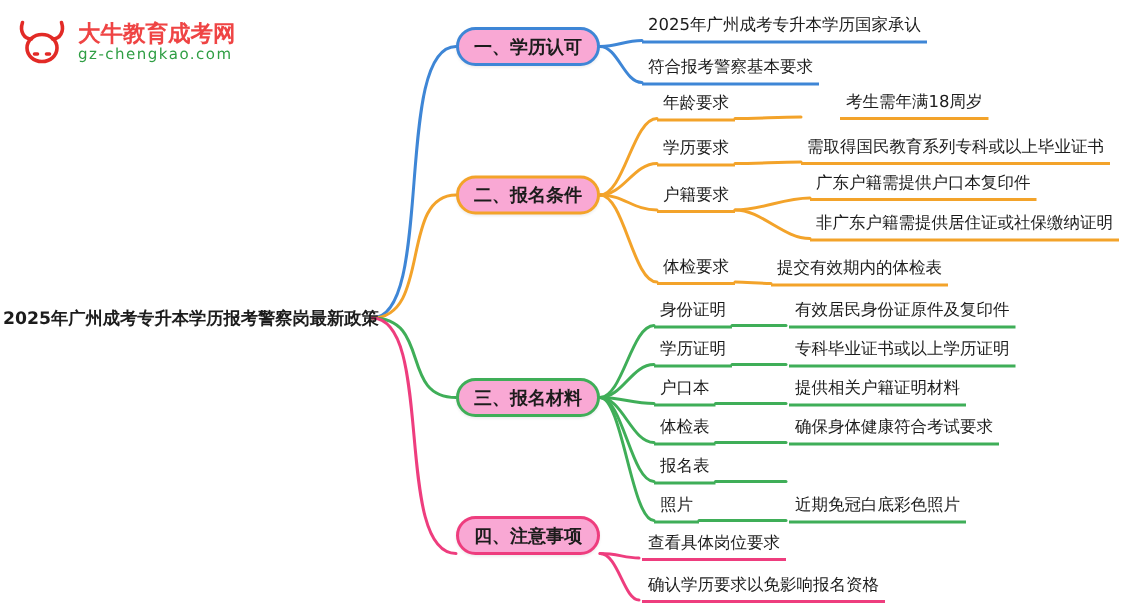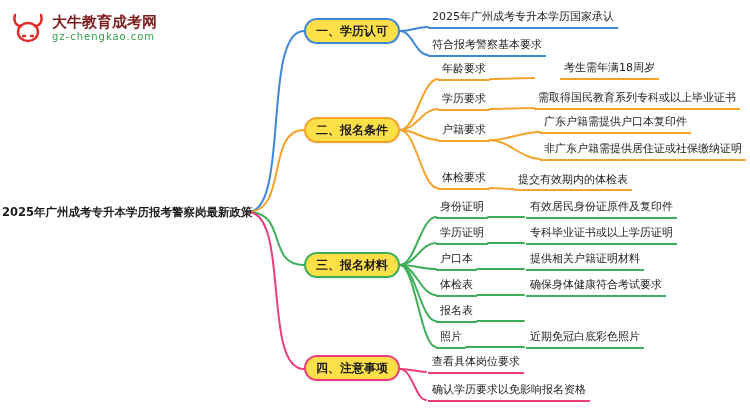--- a/index.html
+++ b/index.html
@@ -11,32 +11,32 @@
     overflow:hidden;
   }
   .stage { position:absolute; left:0; top:0; width:750px; height:410px; }
   svg.links { position:absolute; left:0; top:0; pointer-events:none; }
 
   .node { position:absolute; white-space:nowrap; color:#1c1c1c; }
   .root { font-size:11.5px; font-weight:bold; line-height:16px; letter-spacing:0; }
   .branch {
     font-size:12px; font-weight:bold; line-height:16px;
     padding:3px 10px; border:2px solid; border-radius:14px;
-    background:#fde047; box-shadow:0 1px 2px rgba(0,0,0,0.08);
+    background:#f9a8d4; box-shadow:0 1px 2px rgba(0,0,0,0.08);
   }
   .sub, .leaf { font-size:11px; line-height:16px; padding:0 4px 2px; border-bottom:2px solid; }
 
   .blue   { border-color:#3e86d6; }
   .orange { border-color:#f3a32a; }
   .green  { border-color:#3fae58; }
   .pink   { border-color:#ee3d7e; }
 
   .logo { position:absolute; left:10px; top:10px; display:flex; align-items:center; gap:6px; }
   .logo-bull { width:36px; height:36px; }
-  .logo-title { color:#7f1d1d; font-size:15px; font-weight:bold; line-height:18px; }
+  .logo-title { color:#ef4444; font-size:15px; font-weight:bold; line-height:18px; }
   .logo-sub { color:#2f9e44; font-size:10px; letter-spacing:1px; line-height:12px; }
 </style>
 </head>
 <body>
 
 <div class="stage">
 
   <svg class="links" width="750" height="410" viewBox="0 0 750 410">
     <g fill="none" stroke-width="2" stroke-linecap="round">
 
@@ -101,32 +101,32 @@
 
   <div class="node branch orange" style="left:304px;top:117px;">二、报名条件</div>
   <div class="node sub orange" style="left:438px;top:61px;">年龄要求</div>
   <div class="node leaf orange" style="left:534px;top:60px;margin-left:26px;">考生需年满18周岁</div>
   <div class="node sub orange" style="left:438px;top:91px;">学历要求</div>
   <div class="node leaf orange" style="left:534px;top:90px;">需取得国民教育系列专科或以上毕业证书</div>
   <div class="node sub orange" style="left:438px;top:122px;">户籍要求</div>
   <div class="node leaf orange" style="left:540px;top:114px;text-align:right;">广东户籍需提供户口本复印件</div>
   <div class="node leaf orange" style="left:540px;top:141px;">非广东户籍需提供居住证或社保缴纳证明</div>
   <div class="node sub orange" style="left:438px;top:170px;">体检要求</div>
-  <div class="node leaf orange" style="left:514px;top:171px;font-family:Liberation Serif, serif;">提交有效期内的体检表</div>
+  <div class="node leaf orange" style="left:514px;top:171px;">提交有效期内的体检表</div>
 
   <div class="node branch green" style="left:304px;top:252px;">三、报名材料</div>
   <div class="node sub green" style="left:436px;top:199px;">身份证明</div>
   <div class="node leaf green" style="left:526px;top:199px;">有效居民身份证原件及复印件</div>
   <div class="node sub green" style="left:436px;top:225px;">学历证明</div>
   <div class="node leaf green" style="left:526px;top:225px;">专科毕业证书或以上学历证明</div>
   <div class="node sub green" style="left:436px;top:251px;">户口本</div>
   <div class="node leaf green" style="left:526px;top:251px;">提供相关户籍证明材料</div>
   <div class="node sub green" style="left:436px;top:277px;">体检表</div>
   <div class="node leaf green" style="left:526px;top:277px;">确保身体健康符合考试要求</div>
   <div class="node sub green" style="left:436px;top:303px;">报名表</div>
   <div class="node sub green" style="left:436px;top:329px;">照片</div>
   <div class="node leaf green" style="left:526px;top:329px;">近期免冠白底彩色照片</div>
 
-  <div class="node branch pink" style="left:304px;top:355px;">四、注意事项</div>
+  <div class="node branch pink" style="left:304px;top:344px;">四、注意事项</div>
   <div class="node leaf pink" style="left:428px;top:354px;">查看具体岗位要求</div>
   <div class="node leaf pink" style="left:428px;top:382px;">确认学历要求以免影响报名资格</div>
 
 </div>
 
 </body></html>

